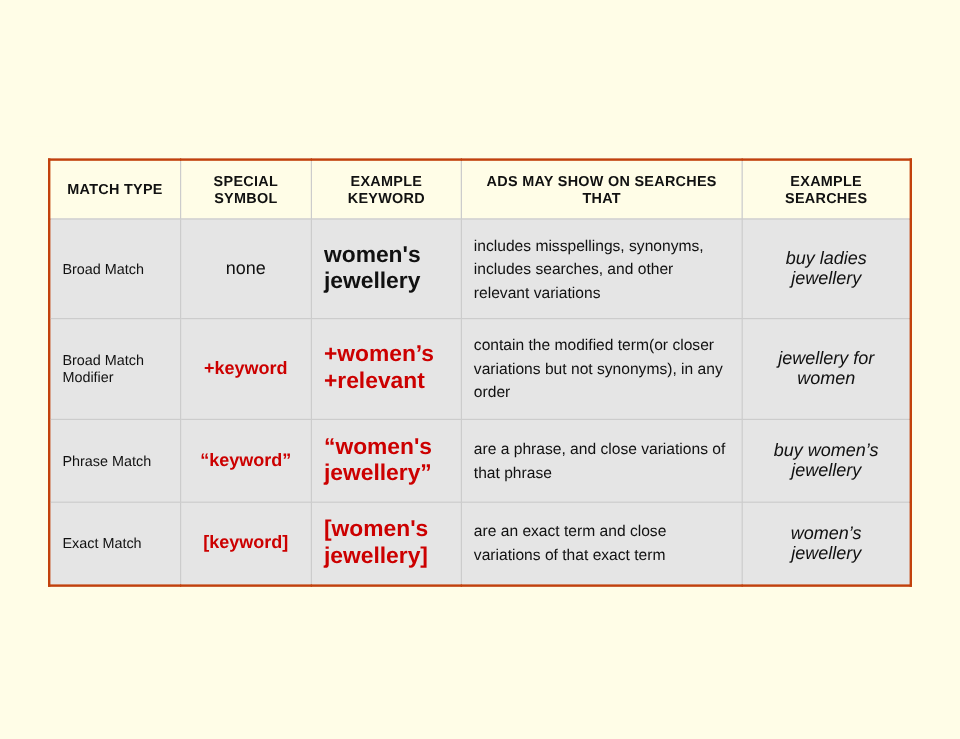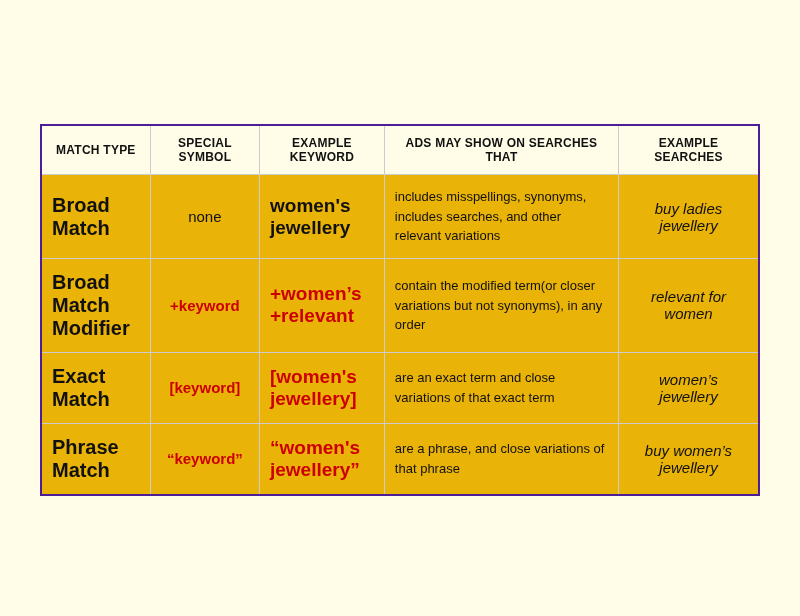--- a/index.html
+++ b/index.html
@@ -26,22 +26,22 @@
       font-size: 26px;
       font-weight: bold;
       margin-bottom: 18px;
       color: #111;
       font-family: Georgia, serif;
     }
 
     table {
       width: 100%;
       border-collapse: collapse;
-      border: 2px solid #4c1d95;
-      background: #eab308;
+      border: 2px solid #c2410c;
+      background: #e5e5e5;
     }
 
     thead tr th {
       background: #fffde7;
       border: 1.5px solid #ccc;
       text-align: center;
       font-size: 12px;
       font-weight: bold;
       padding: 10px 6px;
       color: #111;
@@ -52,22 +52,22 @@
       border: 1.5px solid #ccc;
       padding: 12px 10px;
       vertical-align: middle;
       font-size: 15px;
       color: #111;
     }
 
     .col-match-type {
       width: 14%;
       text-align: left;
-      font-weight: bold;
-      font-size: 20px;
+      font-weight: normal;
+      font-size: 12px;
       margin-left: 14px;
     }
 
     .col-symbol {
       width: 14%;
       text-align: center;
     }
 
     .col-keyword {
       width: 16%;
@@ -124,32 +124,32 @@
           <td class="col-symbol">none</td>
           <td class="col-keyword">women's jewellery</td>
           <td class="col-description">includes misspellings, synonyms, includes searches, and other relevant variations</td>
           <td class="col-example">buy ladies jewellery</td>
         </tr>
         <tr>
           <td class="col-match-type">Broad Match Modifier</td>
           <td class="col-symbol"><span class="red bold">+keyword</span></td>
           <td class="col-keyword"><span class="red bold">+women’s</span><br><span class="red bold">+relevant</span></td>
           <td class="col-description">contain the modified term(or closer variations but not synonyms), in any order</td>
-          <td class="col-example">relevant for women</td>
+          <td class="col-example">jewellery for women</td>
+        </tr>
+        <tr>
+          <td class="col-match-type">Phrase Match</td>
+          <td class="col-symbol"><span class="red bold">“keyword”</span></td>
+          <td class="col-keyword"><span class="red bold">“women's jewellery”</span></td>
+          <td class="col-description">are a phrase, and close variations of that phrase</td>
+          <td class="col-example">buy women’s jewellery</td>
         </tr>
         <tr>
           <td class="col-match-type">Exact Match</td>
           <td class="col-symbol"><span class="red bold">[keyword]</span></td>
           <td class="col-keyword"><span class="red bold">[women's jewellery]</span></td>
           <td class="col-description">are an exact term and close variations of that exact term</td>
           <td class="col-example">women’s jewellery</td>
         </tr>
-        <tr>
-          <td class="col-match-type">Phrase Match</td>
-          <td class="col-symbol"><span class="red bold">“keyword”</span></td>
-          <td class="col-keyword"><span class="red bold">“women's jewellery”</span></td>
-          <td class="col-description">are a phrase, and close variations of that phrase</td>
-          <td class="col-example">buy women’s jewellery</td>
-        </tr>
       </tbody>
   </table>
 
 </div>
 
 </body></html>

